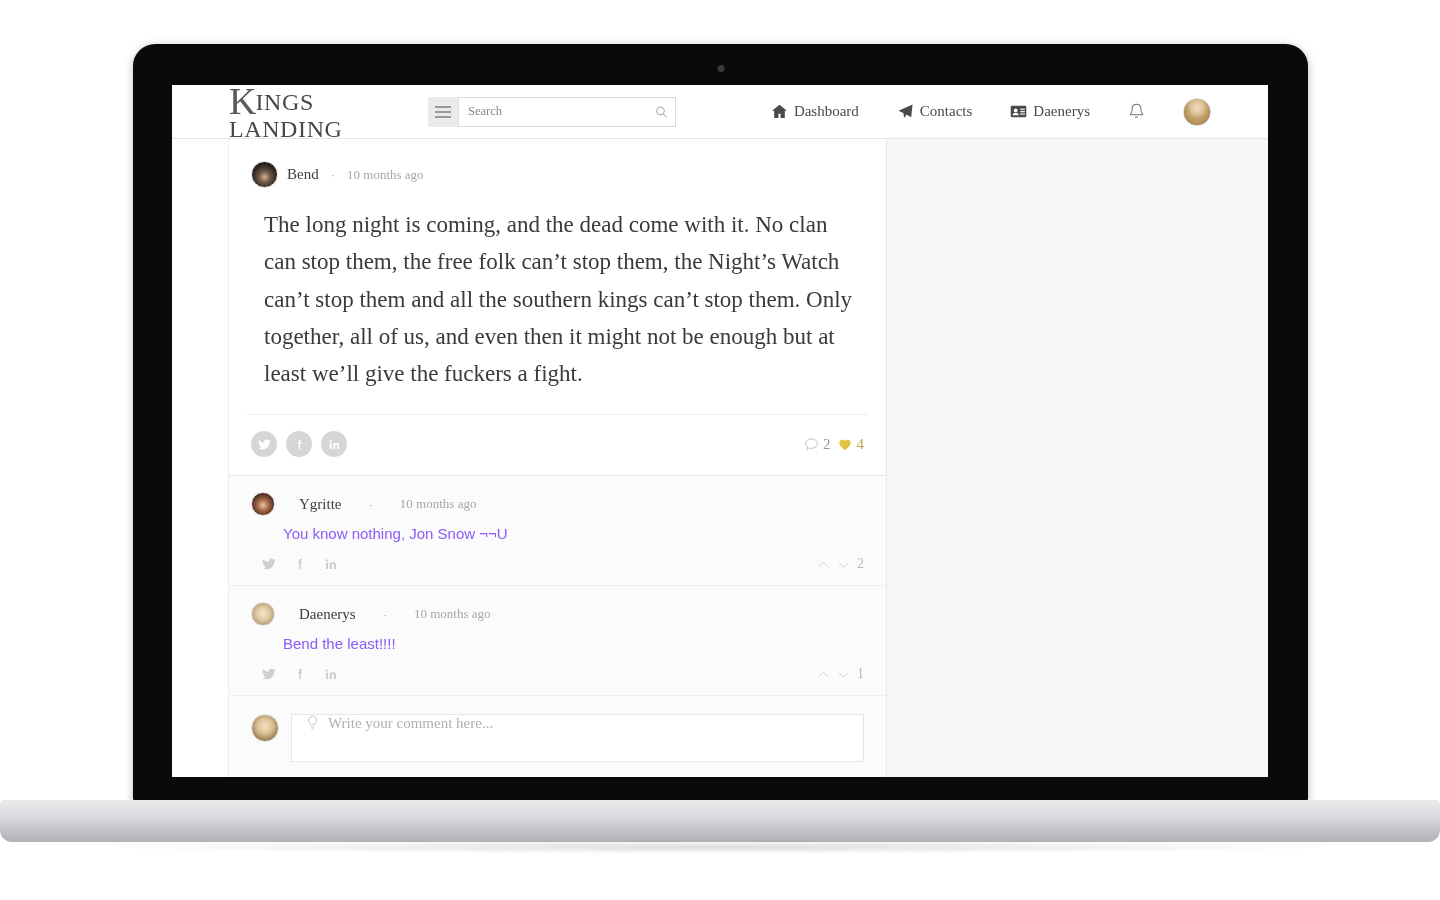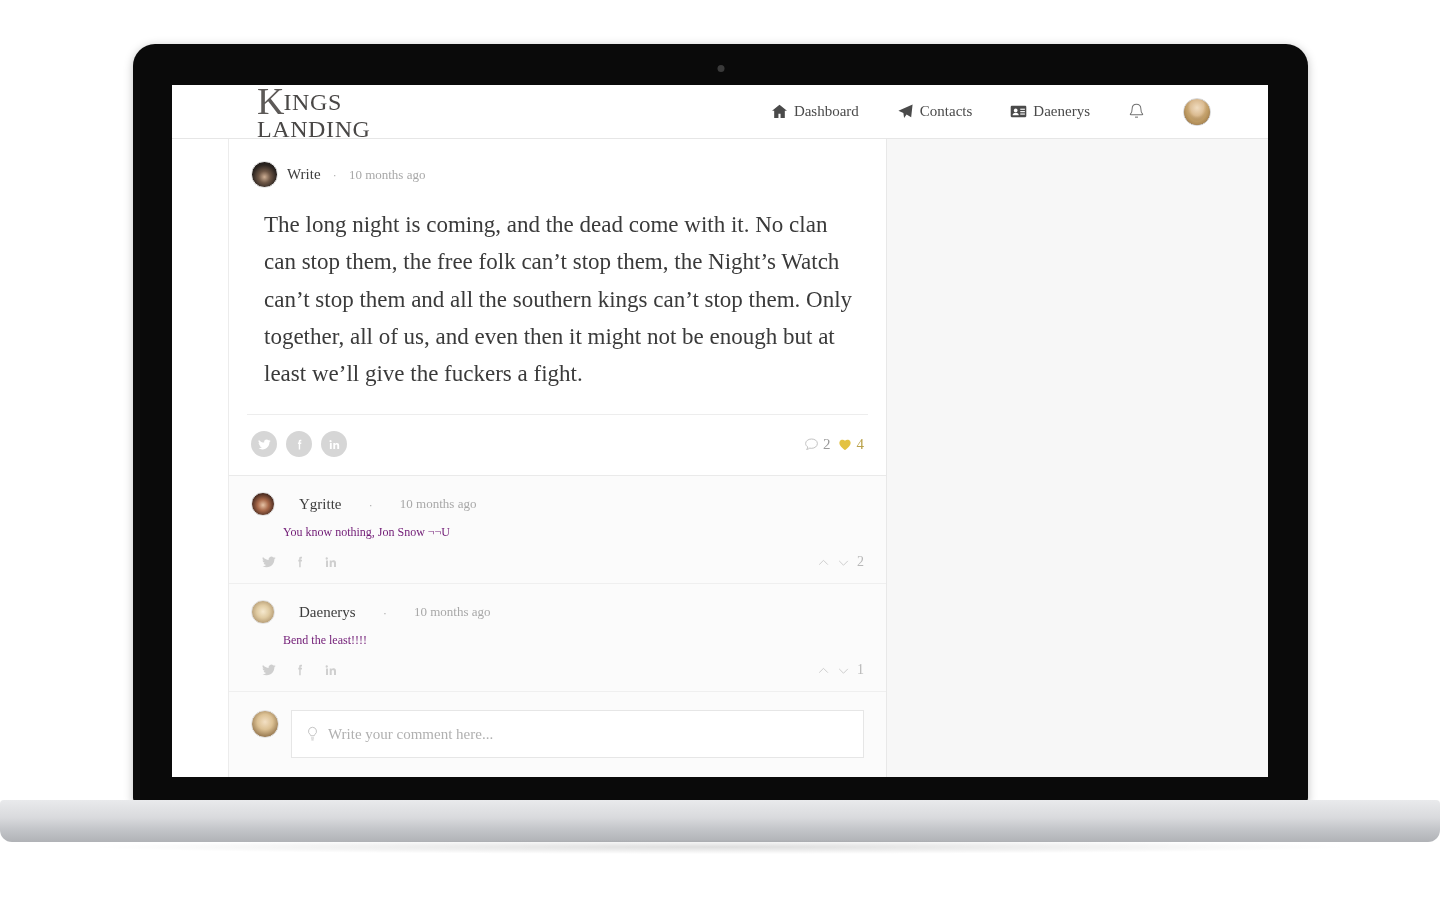--- a/index.html
+++ b/index.html
@@ -51,21 +51,21 @@
   }
 
   
   #page-header {
     position:relative; height:54px; background:#ffffff;
     border-bottom:1px solid #e6e6e6;
     display:flex; align-items:center;
   }
   #brand-logo {
     width:256px; padding-left:57px; flex:none;
-    display:flex; align-items:flex-end;margin-left:28px;
+    display:flex; align-items:flex-end;
   }
   .logo-wrap { position:relative; display:inline-block; }
   .logo-k {
     font-family:"Liberation Serif", serif;
     font-size:38px; color:#5d5a58; line-height:0.85;
     position:relative; top:4px; left:0; letter-spacing:-1px;
   }
   .logo-rest {
     font-family:"Liberation Serif", serif;
     font-size:24px; color:#494746; letter-spacing:0.6px;
@@ -183,43 +183,43 @@
     font-family:"Liberation Serif", serif; font-size:15px; color:#9a9a9a;
   }
   .stat-count.gold { color:#b9a14a; }
 
   
   #comments-section { background:#fbfbfb; }
   .comment-item { padding:16px 22px 0 22px; border-bottom:1px solid #efefef; }
   .comment-head { display:flex; align-items:center; gap:24px; }
   .comment-avatar { width:24px; height:24px; }
   .comment-text {
-    font-family:Liberation Serif, serif;
-    font-size:12px; color:#701a75; padding:9px 0 0 32px;
+    font-family:Liberation Sans, sans-serif;
+    font-size:15px; color:#8b5cf6; padding:9px 0 0 32px;
   }
   .comment-actions {
     display:flex; align-items:center; justify-content:space-between;
     padding:14px 0 13px 11px;
   }
   .plain-share { display:flex; gap:17px; }
   .plain-share svg { width:14px; height:14px; fill:#cfcfcf; cursor:pointer; display:block; }
   .vote-group { display:flex; align-items:center; gap:7px; }
   .vote-chev { width:13px; height:13px; cursor:pointer; display:block; }
   .vote-count {
     font-family:"Liberation Serif", serif; font-size:14px; color:#b8b8b8;
   }
 
   
   #comment-composer {
     display:flex; align-items:flex-start; gap:12px;
     padding:18px 22px 22px 22px; background:#fbfbfb;
   }
   #composer-box {
     flex:1; background:#ffffff; border:1px solid #e6e6e6;
-    height:48px; display:flex; align-items:center; padding:0 14px;
+    height:48px; display:flex; align-items:flex-start; padding:0 14px;
     position:relative;
   }
   #composer-icon { width:13px; height:16px; flex:none; margin-right:9px; }
   #comment-input {
     border:none; outline:none; flex:1; background:transparent;
     font-family:"Liberation Serif", serif; font-size:15px; color:#555;
   }
   #comment-input::placeholder { color:#b0b0b0; }
 </style>
 </head>
@@ -233,20 +233,34 @@
     <div id="page-header">
 
       <div id="brand-logo">
         <div class="logo-wrap">
           <span class="logo-k">K</span><span class="logo-rest">INGS LANDING</span>
           <div class="logo-underline"></div>
           <div class="logo-underline2"></div>
         </div>
       </div>
 
+      <div id="search-group">
+        <div id="hamburger-button">
+          <span></span>
+            <span></span>
+            <span></span>
+        </div>
+        <div id="search-field-wrap">
+          <input id="search-input" type="text" placeholder="Search" style="">
+          <svg id="search-icon" viewBox="0 0 20 20">
+            <circle cx="8.5" cy="8.5" r="6" fill="none" stroke="#9b9b9b" stroke-width="1.4"></circle>
+            <line x1="13" y1="13" x2="18" y2="18.5" stroke="#9b9b9b" stroke-width="1.4"></line>
+          </svg>
+        </div>
+      </div>
 
       <div id="main-nav">
 
         <div class="nav-item">
           <svg class="nav-icon" viewBox="0 0 24 24">
             <path d="M12 2.5 1.5 11h3V21h6v-6h3v6h6V11h3L12 2.5z" fill="#4a4a4a"></path>
           </svg>
           <span>Dashboard</span>
         </div>
 
@@ -282,21 +296,21 @@
 
     <div id="content-area">
       <div id="left-rail"></div>
 
       <div id="feed-column">
 
         <div id="post-card">
 
           <div id="post-author-row">
             <div class="avatar-sm av-jon"></div>
-            <span class="author-name">Write</span>
+            <span class="author-name">Bend</span>
             <span class="meta-sep">·</span>
             <span class="meta-time">10 months ago</span>
           </div>
 
           <div id="post-body">The long night is coming, and the dead come with it. No clan can stop them, the free folk can’t stop them, the Night’s Watch can’t stop them and all the southern kings can’t stop them. Only together, all of us, and even then it might not be enough but at least we’ll give the fuckers a fight.</div>
 
           <div id="post-divider"></div>
 
           <div id="post-actions">
             <div id="share-buttons">

